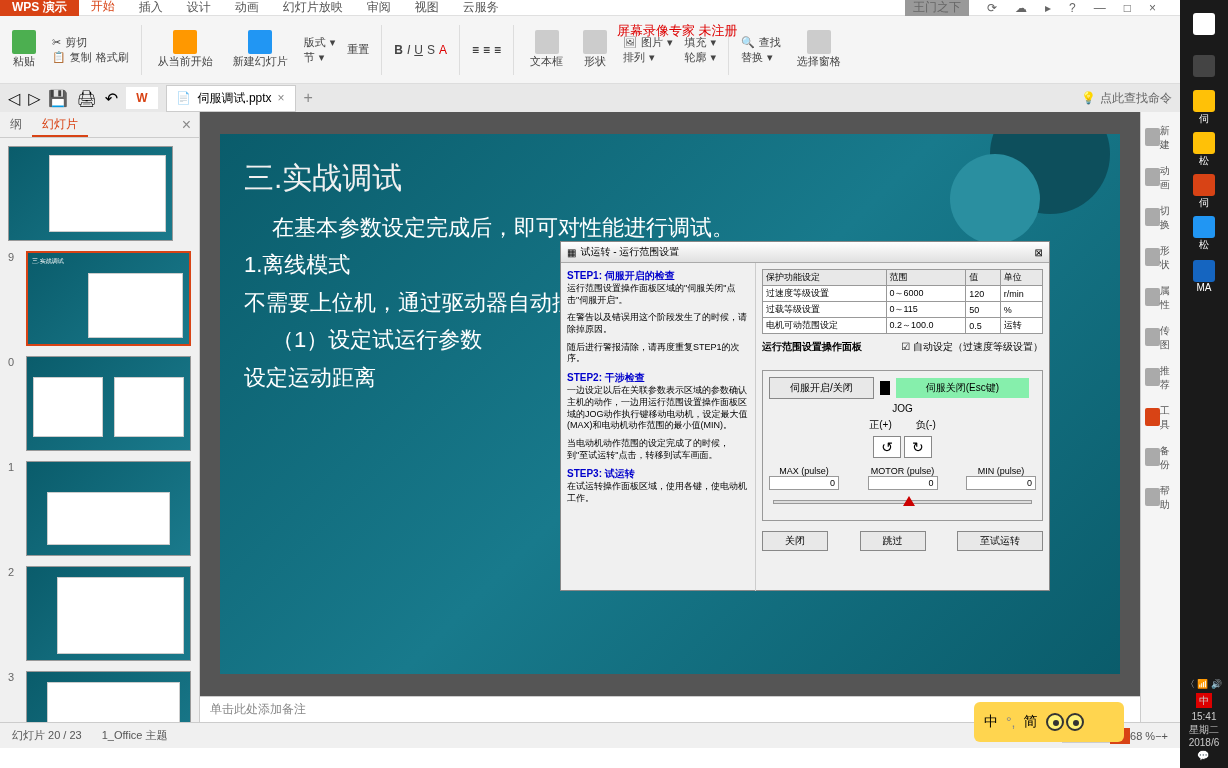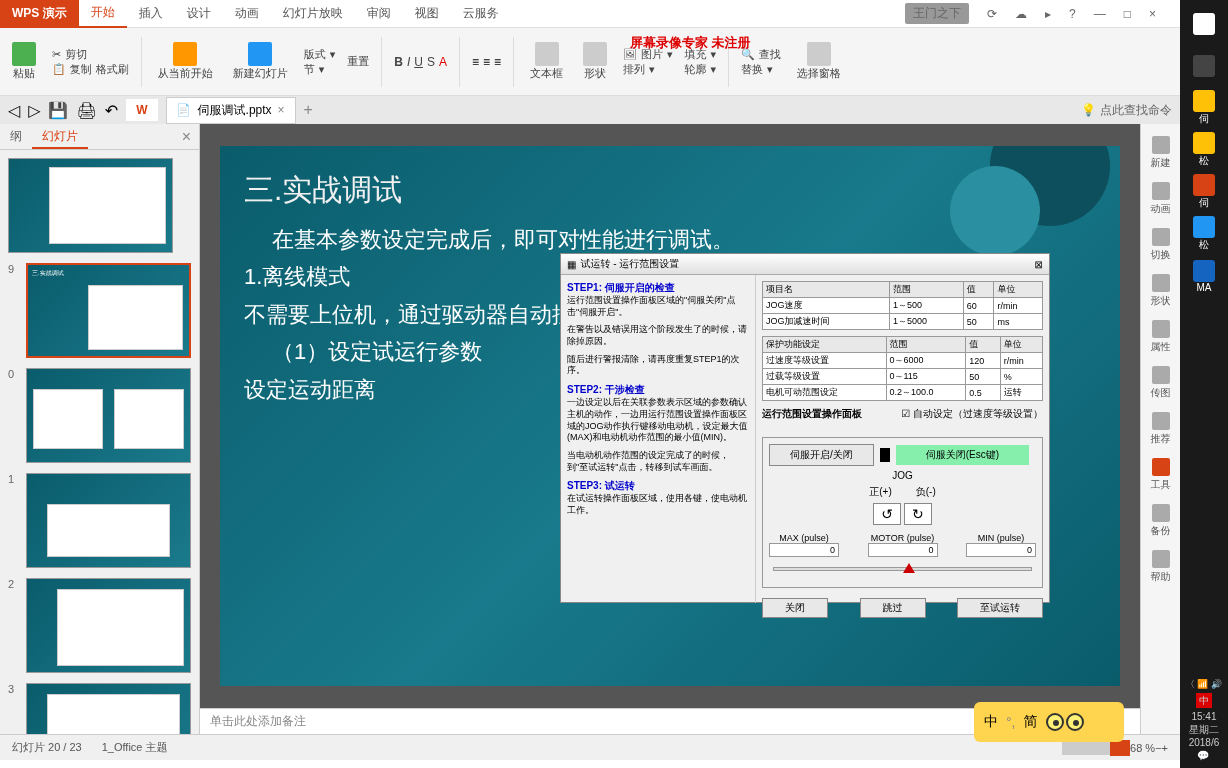--- a/index.html
+++ b/index.html
@@ -1,31 +1,31 @@
 <!DOCTYPE html>
 <html><head>
 <meta charset="utf-8">
 <style>
 *{margin:0;padding:0;box-sizing:border-box;font-family:"Microsoft YaHei",sans-serif}
 body{width:1228px;height:768px;overflow:hidden;position:relative;background:#000}
 .app{width:1180px;height:768px;background:#fff;position:relative}
-.titlebar{height:28px;background:#fff;display:flex;align-items:center;border-bottom:1px solid #e0e0e0}
+.titlebar{height:16px;background:#fff;display:flex;align-items:center;border-bottom:1px solid #e0e0e0}
 .title-wps{background:#d84315;color:#fff;padding:0 12px;height:28px;display:flex;align-items:center;font-size:12px;font-weight:bold}
 .title-tabs{display:flex;height:28px}
 .title-tab{padding:0 12px;display:flex;align-items:center;font-size:12px;color:#555;cursor:pointer}
 .title-tab.active{color:#d84315;border-bottom:2px solid #d84315}
 .title-right{margin-left:auto;display:flex;align-items:center;gap:18px;padding-right:24px}
 .title-right span{font-size:12px;color:#666}
 .user-badge{background:#999;color:#fff;padding:2px 8px;font-size:11px;border-radius:2px}
 .ribbon{height:68px;background:#f5f5f5;border-bottom:1px solid #ddd;display:flex;align-items:center;padding:4px 8px;gap:12px;position:relative}
 .ribbon-btn{display:flex;flex-direction:column;align-items:center;font-size:11px;color:#444;cursor:pointer;padding:2px 4px}
 .ribbon-icon{width:24px;height:24px;background:#ccc;border-radius:2px}
 .ribbon-small{display:flex;align-items:center;gap:4px;font-size:11px;color:#444}
 .ribbon-sep{width:1px;height:50px;background:#ddd}
-.watermark{position:absolute;left:630px;top:6px;color:#d00;font-size:13px;font-weight:bold}
+.watermark{position:absolute;left:617px;top:6px;color:#d00;font-size:13px;font-weight:normal}
 .doc-tabs{height:28px;background:#e8e8e8;display:flex;align-items:center;padding:0 8px;gap:8px}
 .doc-tab{display:flex;align-items:center;gap:6px;padding:4px 10px;background:#fff;border:1px solid #ccc;font-size:12px}
 .doc-tab.wps-home{border:none;color:#d84315;font-weight:bold}
 .doc-tab .close{color:#888;cursor:pointer}
 .doc-tabs-right{margin-left:auto;font-size:12px;color:#666;display:flex;align-items:center;gap:4px}
 .main{display:flex;height:610px}
 .left-panel{width:200px;background:#f0f0f0;border-right:1px solid #ccc;display:flex;flex-direction:column}
 .panel-tabs{display:flex;height:26px;border-bottom:1px solid #ccc}
 .panel-tab{padding:4px 10px;font-size:12px;color:#666;cursor:pointer}
 .panel-tab.active{color:#d84315;border-bottom:2px solid #d84315}
@@ -62,21 +62,21 @@
 .arrow-btn{width:28px;height:22px;border:1px solid #888;background:#fff;display:inline-flex;align-items:center;justify-content:center;font-size:14px}
 .pulse-row{display:flex;justify-content:space-between;margin-top:8px;font-size:9px}
 .pulse-item{text-align:center}
 .pulse-input{width:70px;border:1px solid #999;text-align:right;padding:1px 3px;background:#fff}
 .slider-track{height:4px;background:#ddd;border:1px solid #999;margin:10px 4px;position:relative}
 .slider-thumb{position:absolute;left:50%;top:-5px;width:0;height:0;border-left:6px solid transparent;border-right:6px solid transparent;border-bottom:10px solid #c00}
 .btn-row{display:flex;justify-content:space-between;margin-top:10px}
 .dlg-btn{padding:2px 22px;border:1px solid #888;background:#e8e8e8;font-size:10px}
 .notes{height:26px;background:#fff;border-top:1px solid #ccc;padding:4px 10px;font-size:12px;color:#888}
 .right-sidebar{width:50px;background:#f5f5f5;border-left:1px solid #ccc;display:flex;flex-direction:column;align-items:center;padding-top:8px;gap:4px}
-.rs-item{display:flex;flex-direction:column;align-items:center;font-size:10px;color:#555;padding:4px;cursor:pointer}
+.rs-item{display:flex;flex-direction:row;align-items:center;font-size:10px;color:#555;padding:4px;cursor:pointer}
 .rs-icon{width:18px;height:18px;background:#aaa;margin-bottom:2px;border-radius:2px}
 .statusbar{height:26px;background:#f0f0f0;border-top:1px solid #ccc;display:flex;align-items:center;padding:0 12px;font-size:11px;color:#555;gap:20px}
 .status-right{margin-left:auto;display:flex;align-items:center;}
 .view-btn{width:16px;height:14px;background:#ccc;cursor:pointer}
 .play-btn{width:20px;height:16px;background:#d84315;cursor:pointer}
 .ime{position:absolute;right:56px;bottom:26px;width:150px;height:40px;background:#ffd54f;border-radius:6px;display:flex;align-items:center;padding:0 10px;gap:8px;font-size:14px}
 .ime-eyes{display:flex;gap:2px}
 .ime-eye{width:18px;height:18px;background:#fff176;border:2px solid #333;border-radius:50%;position:relative}
 .ime-eye::after{content:"";position:absolute;width:6px;height:6px;background:#333;border-radius:50%;top:5px;left:5px}
 .win-taskbar{position:absolute;right:0;top:0;width:48px;height:768px;background:#1a1a1a;display:flex;flex-direction:column;align-items:center;padding-top:6px;gap:6px}
@@ -279,42 +279,20 @@
                 <div class="step-p">运行范围设置操作面板区域的"伺服关闭"点击"伺服开启"。</div>
                 <div class="step-p">在警告以及错误用这个阶段发生了的时候，请除掉原因。</div>
                 <div class="step-p">随后进行警报清除，请再度重复STEP1的次序。</div>
                 <div class="step-h">STEP2: 干涉检查</div>
                 <div class="step-p">一边设定以后在关联参数表示区域的参数确认主机的动作，一边用运行范围设置操作面板区域的JOG动作执行键移动电动机，设定最大值(MAX)和电动机动作范围的最小值(MIN)。</div>
                 <div class="step-p">当电动机动作范围的设定完成了的时候，到"至试运转"点击，转移到试车画面。</div>
                 <div class="step-h">STEP3: 试运转</div>
                 <div class="step-p">在试运转操作面板区域，使用各键，使电动机工作。</div>
               </div>
               <div class="dialog-right">
-                <table class="dlg-table">
-                  <tbody>
-                      <tr class="hdr">
-                        <td>项目名</td>
-                        <td>范围</td>
-                        <td>值</td>
-                        <td>单位</td>
-                      </tr>
-                  <tr>
-                        <td>JOG速度</td>
-                        <td>1～500</td>
-                        <td>60</td>
-                        <td>r/min</td>
-                      </tr>
-                  <tr>
-                        <td>JOG加减速时间</td>
-                        <td>1～5000</td>
-                        <td>50</td>
-                        <td>ms</td>
-                      </tr>
-                </tbody>
-                  </table>
                 <table class="dlg-table">
                   <tbody>
                       <tr class="hdr">
                         <td>保护功能设定</td>
                         <td>范围</td>
                         <td>值</td>
                         <td>单位</td>
                       </tr>
                   <tr>
                         <td>过速度等级设置</td>

